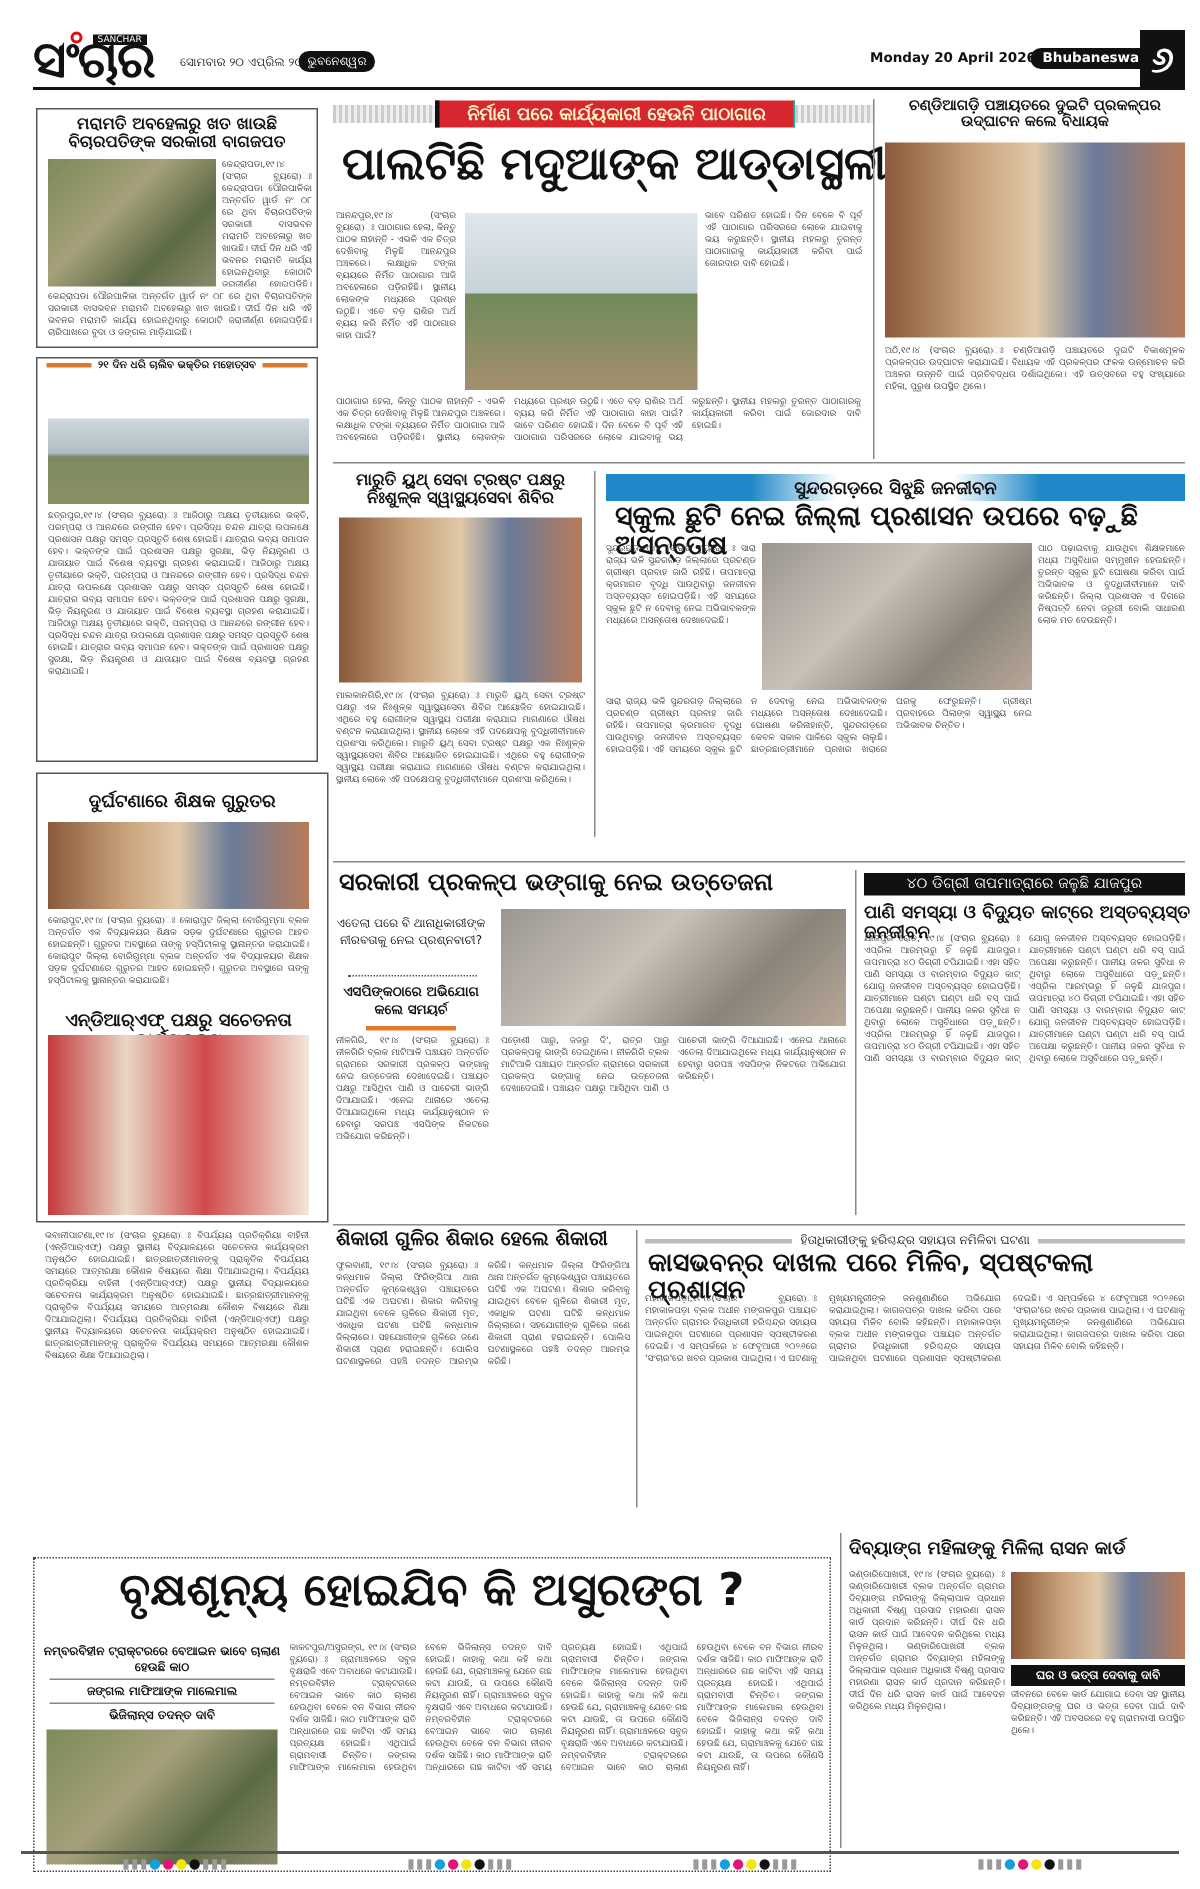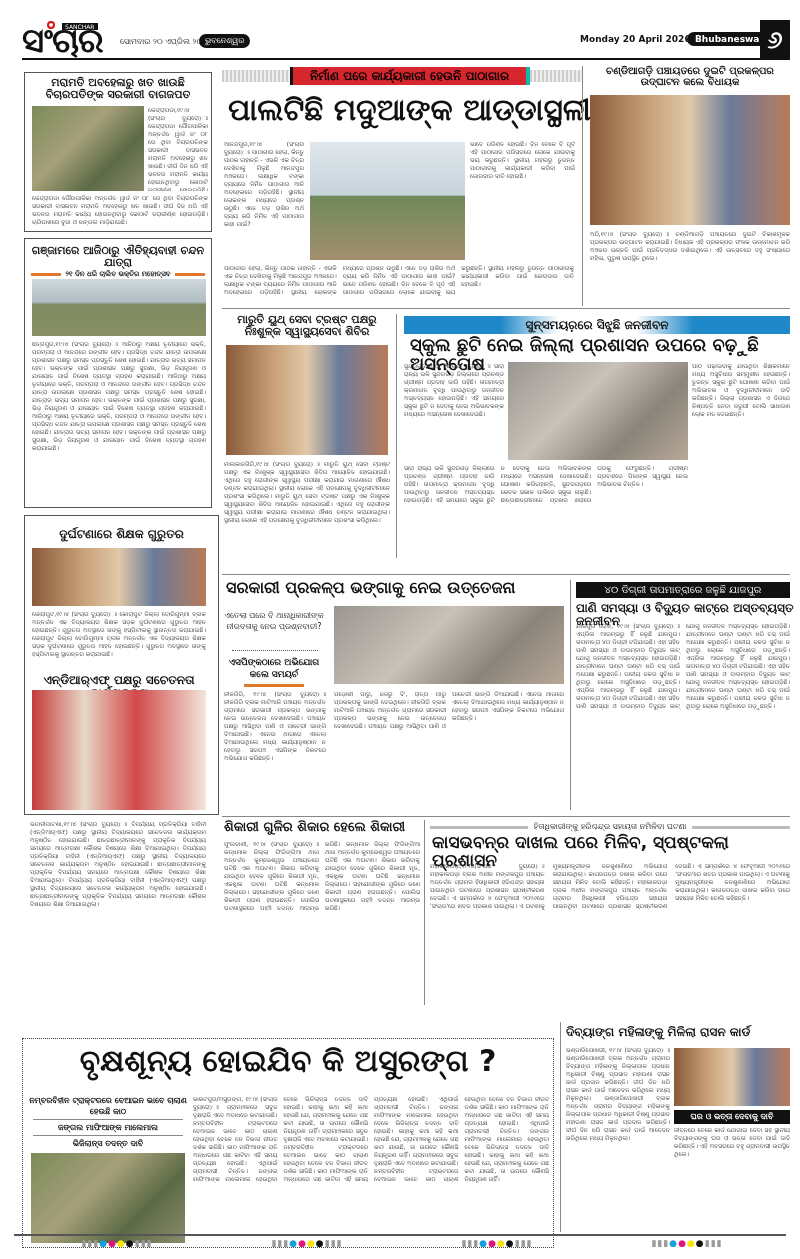--- a/index.html
+++ b/index.html
@@ -21,21 +21,21 @@
   .dotted { border: 1px dotted #444; }
   .h-big { font-weight: bold; line-height: 1.05; color: #111; }
   .body-text { font-size: 6px; line-height: 8px; color: #333; text-align: justify; overflow: hidden; }
   .img { background: linear-gradient(135deg, #7c8b5a, #a6a07a 40%, #5c6b45 70%, #8b8a6a); }
   .img-sky { background: linear-gradient(180deg, #cfd8dc 0%, #b0bec5 40%, #7d8a62 45%, #8a9064 100%); }
   .img-people { background: linear-gradient(90deg, #8a5a3a, #c9a27a 30%, #e0c8a8 50%, #6a7b9a 70%, #b87b5a); }
   .img-grey { background: linear-gradient(135deg, #9a9590, #c8c2b8 40%, #8a847a 70%, #b8a898); }
   .img-red { background: linear-gradient(90deg, #c43a3a, #e7d7c7 30%, #d14a4a 60%, #f2e6da); }
   .img-build { background: linear-gradient(180deg, #dfe7ec 0%, #c7d3da 45%, #6f8a5a 46%, #a48f6e 100%); }
 
-  .red-banner { background: #d7262e; color: #000000; font-size: 12px; font-weight: bold; text-align: center; padding: 2px 14px; border-left: 3px solid #111; border-right: 4px solid #14b8a6; }
+  .red-banner { background: #d7262e; color: #fef9c3; font-size: 12px; font-weight: bold; text-align: center; padding: 2px 14px; border-left: 3px solid #111; border-right: 1px solid #14b8a6; }
   .blue-banner { background: linear-gradient(90deg, #1f88c8 0%, #1f88c8 25%, #fff 40%, #fff 60%, #1f88c8 75%, #1f88c8 100%); font-size: 12px; font-weight: bold; text-align: center; color: #111; padding: 2px 0; }
   .black-banner { background: #111; color: #fff; font-size: 10px; text-align: center; padding: 2px 0; }
   .rule-orange { border-top: 3px solid #e07a2a; }
   .hr { border-top: 1px solid #888; }
   .vr { border-left: 1px solid #888; }
   .grey-bar { background: repeating-linear-gradient(90deg, #ccc 0 2px, #eee 2px 4px); }
   .cmyk { font-size: 9px; letter-spacing: 1px; }
   .cmyk .c { color: #14a0dc; } .cmyk .m { color: #e0157c; } .cmyk .y { color: #f5e50a; } .cmyk .k { color: #111; }
   .center { text-align: center; }
 </style>
@@ -59,21 +59,20 @@
   <div class="h-big center" style="font-size:11px; margin:4px 4px 3px;">ମରାମତି ଅବହେଳାରୁ ଖତ ଖାଉଛି ବିଚାରପତିଙ୍କ ସରକାରୀ ବାଗଜପତ</div>
   <div class="abs img" style="left:7px; top:33px; width:112px; height:85px;"></div>
   <div class="abs body-text" style="left:123px; top:33px; width:60px; height:85px;">
     <span>କେନ୍ଦ୍ରାପଡା,୧୯।୪ (ସଂଚାର ବ୍ୟୁରୋ)ଃ</span>
     <span>କେନ୍ଦ୍ରାପଡା ପୌରପାଳିକା ଅନ୍ତର୍ଗତ ୱାର୍ଡ ନଂ ୦୮ ରେ ଥିବା ବିଚାରପତିଙ୍କ ସରକାରୀ ବାସଭବନ ମରାମତି ଅବହେଳାରୁ ଖତ ଖାଉଛି। ଦୀର୍ଘ ଦିନ ଧରି ଏହି ଭବନର ମରାମତି କାର୍ଯ୍ୟ ହୋଇନଥିବାରୁ କୋଠାଟି ଜରାଜୀର୍ଣ୍ଣ ହୋଇପଡ଼ିଛି। ଚାରିପାଖରେ ବୁଦା ଓ ଜଙ୍ଗଲ ମାଡ଼ିଯାଇଛି।</span>
   </div>
   <div class="abs body-text" style="left:7px; top:121px; width:176px; height:34px;">କେନ୍ଦ୍ରାପଡା ପୌରପାଳିକା ଅନ୍ତର୍ଗତ ୱାର୍ଡ ନଂ ୦୮ ରେ ଥିବା ବିଚାରପତିଙ୍କ ସରକାରୀ ବାସଭବନ ମରାମତି ଅବହେଳାରୁ ଖତ ଖାଉଛି। ଦୀର୍ଘ ଦିନ ଧରି ଏହି ଭବନର ମରାମତି କାର୍ଯ୍ୟ ହୋଇନଥିବାରୁ କୋଠାଟି ଜରାଜୀର୍ଣ୍ଣ ହୋଇପଡ଼ିଛି। ଚାରିପାଖରେ ବୁଦା ଓ ଜଙ୍ଗଲ ମାଡ଼ିଯାଇଛି।</div>
 </div>
 
 <div class="abs box" style="left:24px; top:238px; width:188px; height:270px;">
-  <div class="h-big center" style="font-size:11px; margin:6px 4px 2px;">ଗଞ୍ଜାମରେ ଆଜିଠାରୁ ଐତିହ୍ୟବାହୀ ଚନ୍ଦନ ଯାତ୍ରା</div>
   <div class="center" style="font-size:7px; font-weight:bold; display:flex; align-items:center; gap:4px; margin:0 6px;">
     <span class="rule-orange" style="flex:1;"></span>
     <span>୨୧ ଦିନ ଧରି ଚାଲିବ ଭକ୍ତିର ମହୋତ୍ସବ</span>
     <span class="rule-orange" style="flex:1;"></span>
   </div>
   <div class="abs img-sky" style="left:7px; top:40px; width:174px; height:57px;"></div>
   <div class="abs body-text" style="left:7px; top:101px; width:174px; height:165px;">
     <span>ଛତ୍ରପୁର,୧୯।୪ (ସଂଚାର ବ୍ୟୁରୋ)ଃ</span>
     <span>ଆଜିଠାରୁ ଅକ୍ଷୟ ତୃତୀୟାରେ ଭକ୍ତି, ପରମ୍ପରା ଓ ଆନନ୍ଦରେ ରଙ୍ଗୀନ ହେବ। ପ୍ରସିଦ୍ଧ ଚନ୍ଦନ ଯାତ୍ରା ଉପଲକ୍ଷେ ପ୍ରଶାସନ ପକ୍ଷରୁ ସମସ୍ତ ପ୍ରସ୍ତୁତି ଶେଷ ହୋଇଛି। ଯାତ୍ରାର ଭବ୍ୟ ସମାପନ ହେବ। ଭକ୍ତଙ୍କ ପାଇଁ ପ୍ରଶାସନ ପକ୍ଷରୁ ସୁରକ୍ଷା, ଭିଡ଼ ନିୟନ୍ତ୍ରଣ ଓ ଯାତାୟାତ ପାଇଁ ବିଶେଷ ବ୍ୟବସ୍ଥା ଗ୍ରହଣ କରାଯାଇଛି।</span>
     <span>ଆଜିଠାରୁ ଅକ୍ଷୟ ତୃତୀୟାରେ ଭକ୍ତି, ପରମ୍ପରା ଓ ଆନନ୍ଦରେ ରଙ୍ଗୀନ ହେବ। ପ୍ରସିଦ୍ଧ ଚନ୍ଦନ ଯାତ୍ରା ଉପଲକ୍ଷେ ପ୍ରଶାସନ ପକ୍ଷରୁ ସମସ୍ତ ପ୍ରସ୍ତୁତି ଶେଷ ହୋଇଛି। ଯାତ୍ରାର ଭବ୍ୟ ସମାପନ ହେବ। ଭକ୍ତଙ୍କ ପାଇଁ ପ୍ରଶାସନ ପକ୍ଷରୁ ସୁରକ୍ଷା, ଭିଡ଼ ନିୟନ୍ତ୍ରଣ ଓ ଯାତାୟାତ ପାଇଁ ବିଶେଷ ବ୍ୟବସ୍ଥା ଗ୍ରହଣ କରାଯାଇଛି।</span>
@@ -125,21 +124,21 @@
 
 <div class="abs h-big center" style="left:222px; top:314px; width:170px; font-size:11px;">ମାରୁତି ୟୁଥ୍ ସେବା ଟ୍ରଷ୍ଟ ପକ୍ଷରୁ ନିଃଶୁଳ୍କ ସ୍ୱାସ୍ଥ୍ୟସେବା ଶିବିର</div>
 <div class="abs img-people" style="left:226px; top:345px; width:162px; height:110px;"></div>
 <div class="abs body-text" style="left:224px; top:460px; width:166px; height:96px;">
   <span>ମାଲକାନଗିରି,୧୯।୪ (ସଂଚାର ବ୍ୟୁରୋ)ଃ</span>
   <span>ମାରୁତି ୟୁଥ୍ ସେବା ଟ୍ରଷ୍ଟ ପକ୍ଷରୁ ଏକ ନିଃଶୁଳ୍କ ସ୍ୱାସ୍ଥ୍ୟସେବା ଶିବିର ଆୟୋଜିତ ହୋଇଯାଇଛି। ଏଥିରେ ବହୁ ରୋଗୀଙ୍କ ସ୍ୱାସ୍ଥ୍ୟ ପରୀକ୍ଷା କରାଯାଇ ମାଗଣାରେ ଔଷଧ ବଣ୍ଟନ କରାଯାଇଥିଲା। ସ୍ଥାନୀୟ ଲୋକେ ଏହି ପଦକ୍ଷେପକୁ ବୁଦ୍ଧିଜୀବୀମାନେ ପ୍ରଶଂସା କରିଥିଲେ।</span>
   <span>ମାରୁତି ୟୁଥ୍ ସେବା ଟ୍ରଷ୍ଟ ପକ୍ଷରୁ ଏକ ନିଃଶୁଳ୍କ ସ୍ୱାସ୍ଥ୍ୟସେବା ଶିବିର ଆୟୋଜିତ ହୋଇଯାଇଛି। ଏଥିରେ ବହୁ ରୋଗୀଙ୍କ ସ୍ୱାସ୍ଥ୍ୟ ପରୀକ୍ଷା କରାଯାଇ ମାଗଣାରେ ଔଷଧ ବଣ୍ଟନ କରାଯାଇଥିଲା। ସ୍ଥାନୀୟ ଲୋକେ ଏହି ପଦକ୍ଷେପକୁ ବୁଦ୍ଧିଜୀବୀମାନେ ପ୍ରଶଂସା କରିଥିଲେ।</span>
 </div>
 <div class="abs vr" style="left:396px; top:314px; height:244px;"></div>
 
-<div class="abs blue-banner" style="left:404px; top:316px; width:386px;">ସୁନ୍ସମୟର଼ରେ ସିଝୁଛି ଜନଜୀବନ</div>
+<div class="abs blue-banner" style="left:404px; top:316px; width:386px;">ସୁନ୍ଦରଗଡ଼ରେ ସିଝୁଛି ଜନଜୀବନ</div>
 <div class="abs h-big" style="left:410px; top:336px; width:385px; font-size:18px;">ସ୍କୁଲ ଛୁଟି ନେଇ ଜିଲ୍ଲା ପ୍ରଶାସନ ଉପରେ ବଢ଼ୁଛି ଅସନ୍ତୋଷ</div>
 <div class="abs body-text" style="left:404px; top:362px; width:100px; height:100px;">
   <span>ସୁନ୍ଦରଗଡ଼,୧୯।୪ (ସଂଚାର ବ୍ୟୁରୋ)ଃ</span>
   <span>ସାରା ରାଜ୍ୟ ଭଳି ସୁନ୍ଦରଗଡ଼ ଜିଲ୍ଲାରେ ପ୍ରଚଣ୍ଡ ଗ୍ରୀଷ୍ମ ପ୍ରବାହ ଜାରି ରହିଛି। ତାପମାତ୍ରା କ୍ରମାଗତ ବୃଦ୍ଧି ପାଉଥିବାରୁ ଜନଜୀବନ ଅସ୍ତବ୍ୟସ୍ତ ହୋଇପଡ଼ିଛି। ଏହି ସମୟରେ ସ୍କୁଲ ଛୁଟି ନ ଦେବାକୁ ନେଇ ଅଭିଭାବକଙ୍କ ମଧ୍ୟରେ ଅସନ୍ତୋଷ ଦେଖାଦେଇଛି।</span>
 </div>
 <div class="abs img-grey" style="left:508px; top:362px; width:180px; height:98px;"></div>
 <div class="abs body-text" style="left:692px; top:362px; width:98px; height:196px;">ପାଠ ପଢ଼ାଇବାକୁ ଯାଉଥିବା ଶିକ୍ଷକମାନେ ମଧ୍ୟ ଅସୁବିଧାର ସମ୍ମୁଖୀନ ହେଉଛନ୍ତି। ତୁରନ୍ତ ସ୍କୁଲ ଛୁଟି ଘୋଷଣା କରିବା ପାଇଁ ଅଭିଭାବକ ଓ ବୁଦ୍ଧିଜୀବୀମାନେ ଦାବି କରିଛନ୍ତି। ଜିଲ୍ଲା ପ୍ରଶାସନ ଏ ଦିଗରେ ନିଷ୍ପତ୍ତି ନେବା ଜରୁରୀ ବୋଲି ସାଧାରଣ ଲୋକ ମତ ଦେଉଛନ୍ତି।</div>
 <div class="abs body-text" style="left:404px; top:464px; width:284px; height:94px; columns:3; column-gap:6px;">
   <span>ସାରା ରାଜ୍ୟ ଭଳି ସୁନ୍ଦରଗଡ଼ ଜିଲ୍ଲାରେ ପ୍ରଚଣ୍ଡ ଗ୍ରୀଷ୍ମ ପ୍ରବାହ ଜାରି ରହିଛି। ତାପମାତ୍ରା କ୍ରମାଗତ ବୃଦ୍ଧି ପାଉଥିବାରୁ ଜନଜୀବନ ଅସ୍ତବ୍ୟସ୍ତ ହୋଇପଡ଼ିଛି। ଏହି ସମୟରେ ସ୍କୁଲ ଛୁଟି ନ ଦେବାକୁ ନେଇ ଅଭିଭାବକଙ୍କ ମଧ୍ୟରେ ଅସନ୍ତୋଷ ଦେଖାଦେଇଛି।</span>
   <span>ଘୋଷଣା କରିନାହାନ୍ତି, ସୁନ୍ଦରଗଡ଼ରେ କେବଳ ସକାଳ ପାଳିରେ ସ୍କୁଲ ଚାଲୁଛି। ଛାତ୍ରଛାତ୍ରୀମାନେ ପ୍ରଖର ଖରାରେ ଘରକୁ ଫେରୁଛନ୍ତି। ଗ୍ରୀଷ୍ମ ପ୍ରବାହରେ ପିଲାଙ୍କ ସ୍ୱାସ୍ଥ୍ୟ ନେଇ ଅଭିଭାବକ ଚିନ୍ତିତ।</span>

